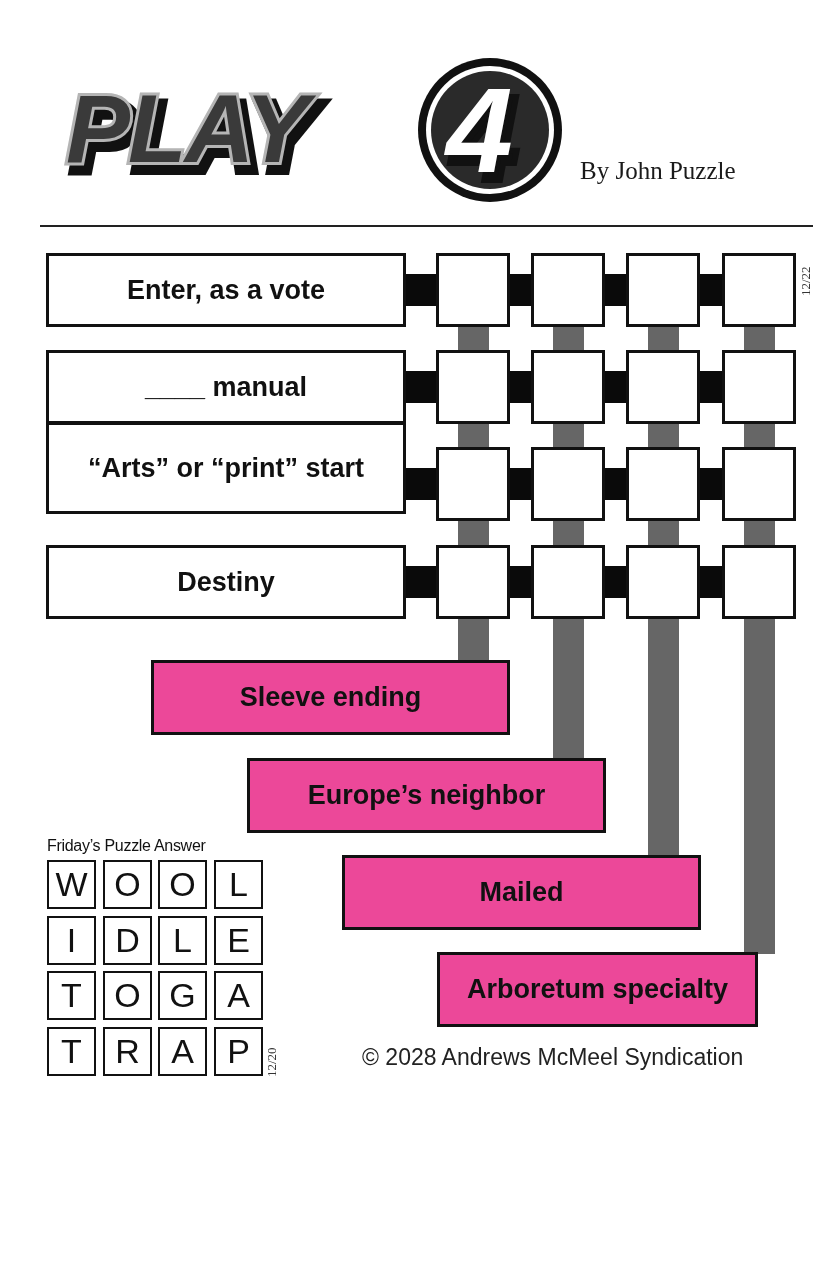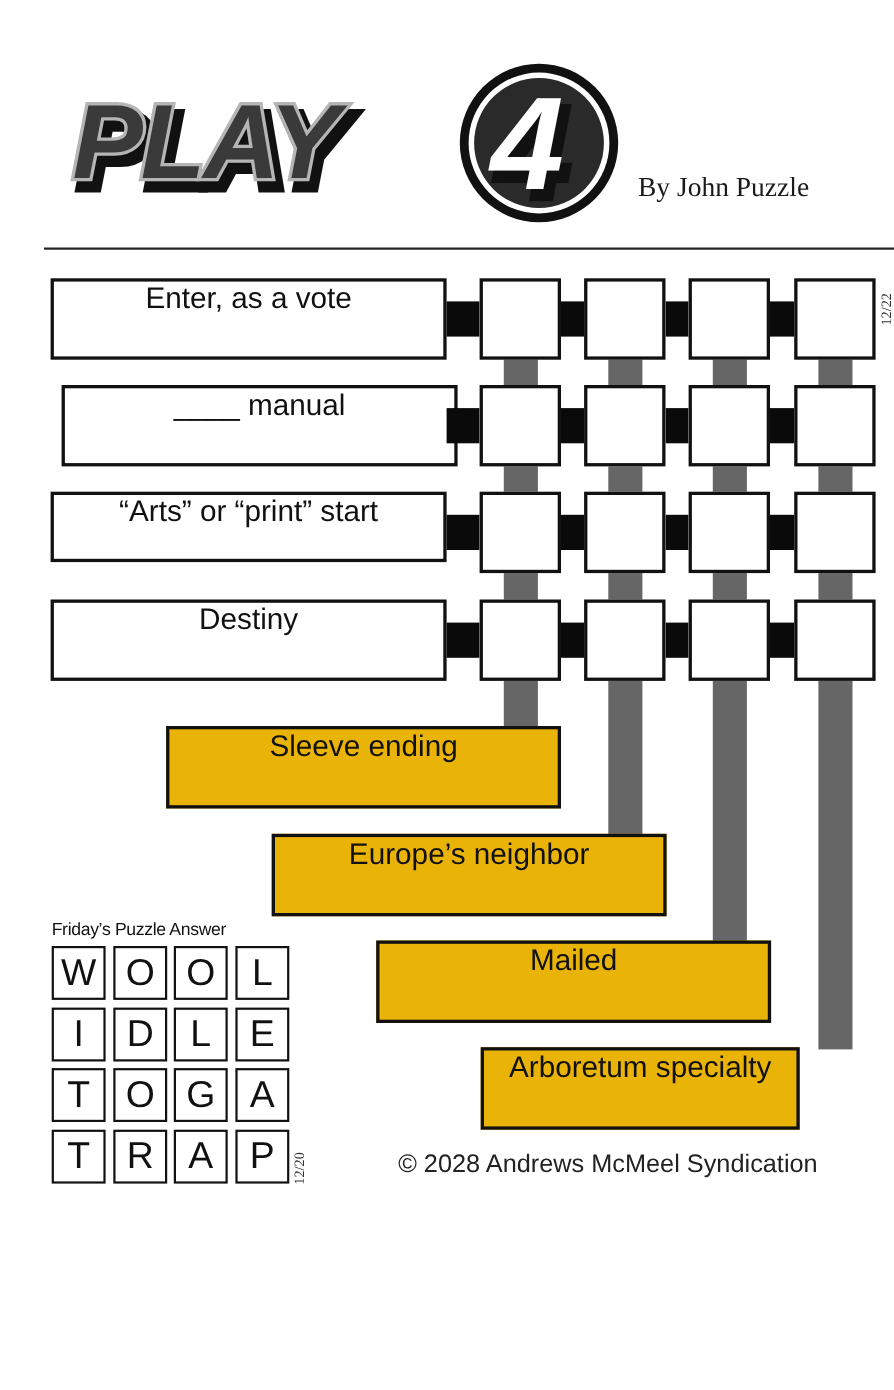--- a/index.html
+++ b/index.html
@@ -1,22 +1,22 @@
 <!DOCTYPE html>
 <html><head>
 <meta charset="utf-8">
 <style>
   html, body { margin:0; padding:0; background:#ffffff; }
   body { width:813px; height:1264px; position:relative; overflow:hidden; font-family:"Liberation Sans", sans-serif; }
   .abs { position:absolute; }
   .logo { left:58px; top:52px; width:520px; height:160px; }
   .byline { left:580px; top:157px; font-family:"Liberation Serif", serif; font-size:25px; color:#1a1a1a; }
   .rule { left:40px; top:225px; width:773px; height:2px; background:#222; }
-  .clue { box-sizing:border-box; border:3px solid #111; background:#fff; display:flex; justify-content:center; font-weight:normal; font-size:27px; color:#111; }
-  .clue.down { background:#eab308; }
+  .clue { box-sizing:border-box; border:3px solid #111; background:#fff; display:flex; align-items:center; justify-content:center; font-weight:bold; font-size:27px; color:#111; }
+  .clue.down { background:#ec4899; }
   .cell { box-sizing:border-box; border:3px solid #111; background:#fff; width:74px; height:74px; }
   .conn { background:#0a0a0a; height:32px; }
   .vbar { background:#666666; width:31px; }
   .date { font-family:"Liberation Serif", serif; font-size:13px; color:#333; transform:rotate(-90deg); transform-origin:left top; white-space:nowrap; }
   .ans-title { left:47px; top:837px; font-size:16px; color:#111; letter-spacing:-0.3px; }
   .acell { box-sizing:border-box; border:2px solid #111; width:49px; height:49px; display:flex; align-items:center; justify-content:center; font-size:34px; color:#111; background:#fff; }
   .copyright { left:362px; top:1044px; font-size:23px; color:#222; }
 </style>
 </head>
 <body>
@@ -48,32 +48,32 @@
       <span>Enter, as a vote</span>
     </div>
     <div class="abs conn" style="left: 406px; width: 30px; top: 274px;"></div>
     <div class="abs conn" style="left: 510px; width: 21px; top: 274px;"></div>
     <div class="abs conn" style="left: 605px; width: 21px; top: 274px;"></div>
     <div class="abs conn" style="left: 700px; width: 22px; top: 274px;"></div>
     <div class="abs cell" style="left: 436px; top: 253px;"></div>
     <div class="abs cell" style="left: 531px; top: 253px;"></div>
     <div class="abs cell" style="left: 626px; top: 253px;"></div>
     <div class="abs cell" style="left: 722px; top: 253px;"></div>
-    <div class="abs clue" style="left: 56px; top: 350px; width: 360px; height: 74px;">
+    <div class="abs clue" style="left: 46px; top: 350px; width: 360px; height: 74px;">
       <span>____ manual</span>
     </div>
     <div class="abs conn" style="left: 406px; width: 30px; top: 371px;"></div>
     <div class="abs conn" style="left: 510px; width: 21px; top: 371px;"></div>
     <div class="abs conn" style="left: 605px; width: 21px; top: 371px;"></div>
     <div class="abs conn" style="left: 700px; width: 22px; top: 371px;"></div>
     <div class="abs cell" style="left: 436px; top: 350px;"></div>
     <div class="abs cell" style="left: 531px; top: 350px;"></div>
     <div class="abs cell" style="left: 626px; top: 350px;"></div>
     <div class="abs cell" style="left: 722px; top: 350px;"></div>
-    <div class="abs clue" style="left: 46px; top: 447px; width: 360px; height: 64px;">
+    <div class="abs clue" style="left: 46px; top: 422px; width: 360px; height: 92px;">
       <span>“Arts” or “print” start</span>
     </div>
     <div class="abs conn" style="left: 406px; width: 30px; top: 468px;"></div>
     <div class="abs conn" style="left: 510px; width: 21px; top: 468px;"></div>
     <div class="abs conn" style="left: 605px; width: 21px; top: 468px;"></div>
     <div class="abs conn" style="left: 700px; width: 22px; top: 468px;"></div>
     <div class="abs cell" style="left: 436px; top: 447px;"></div>
     <div class="abs cell" style="left: 531px; top: 447px;"></div>
     <div class="abs cell" style="left: 626px; top: 447px;"></div>
     <div class="abs cell" style="left: 722px; top: 447px;"></div>
@@ -90,21 +90,21 @@
     <div class="abs cell" style="left: 722px; top: 545px;"></div>
     <div class="abs clue down" style="left: 151px; top: 660px; width: 359px; height: 75px;">
       <span>Sleeve ending</span>
     </div>
     <div class="abs clue down" style="left: 247px; top: 758px; width: 359px; height: 75px;">
       <span>Europe’s neighbor</span>
     </div>
     <div class="abs clue down" style="left: 342px; top: 855px; width: 359px; height: 75px;">
       <span>Mailed</span>
     </div>
-    <div class="abs clue down" style="left: 437px; top: 952px; width: 290px; height: 75px;">
+    <div class="abs clue down" style="left: 437px; top: 952px; width: 321px; height: 75px;">
       <span>Arboretum specialty</span>
     </div>
   </div>
 
 <div class="abs ans-title">Friday’s Puzzle Answer</div>
 <div id="answer-grid">
     <div class="abs acell" style="left: 47px; top: 860px;">W</div>
     <div class="abs acell" style="left: 103px; top: 860px;">O</div>
     <div class="abs acell" style="left: 158px; top: 860px;">O</div>
     <div class="abs acell" style="left: 214px; top: 860px;">L</div>

